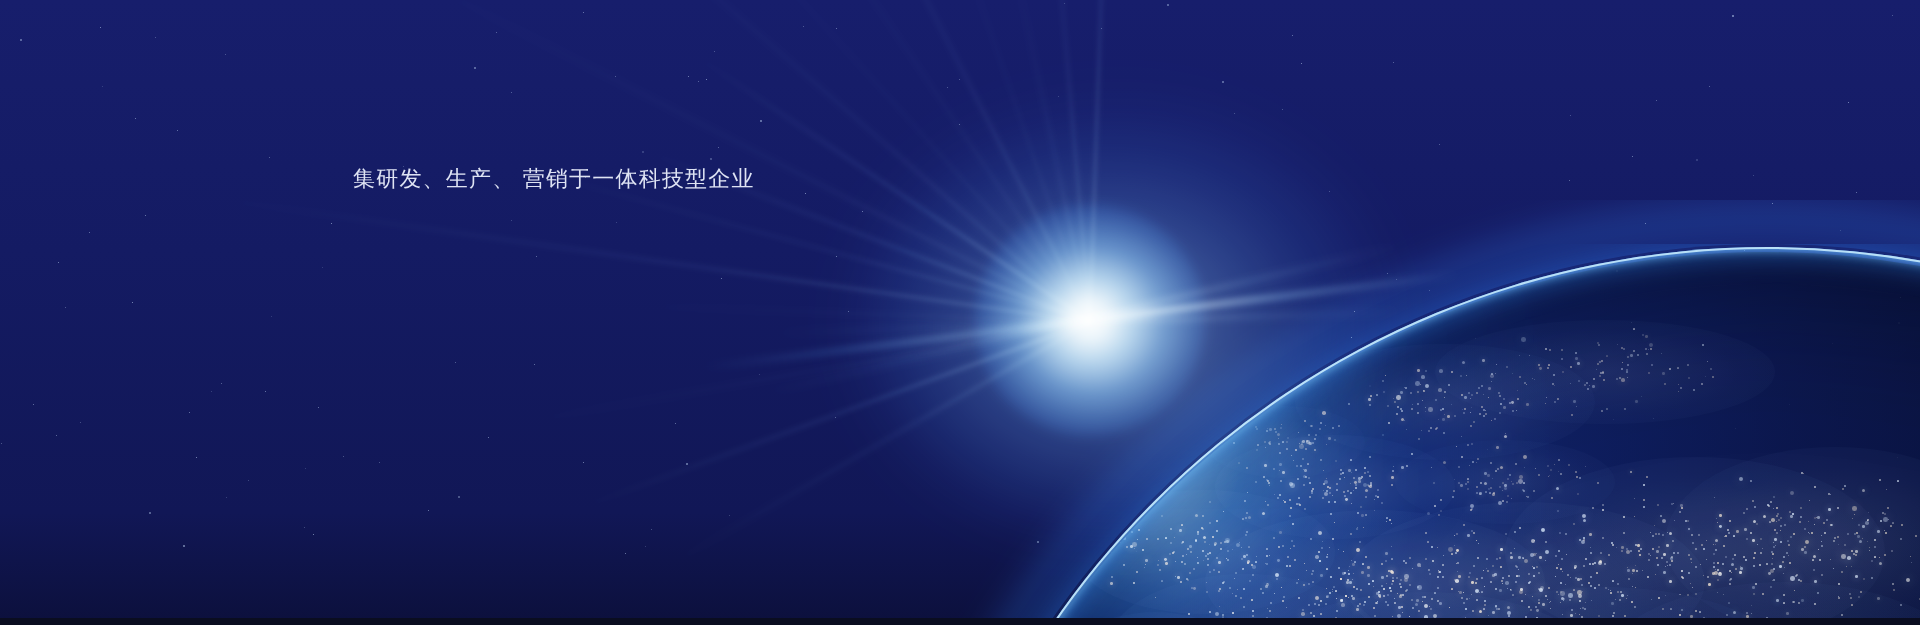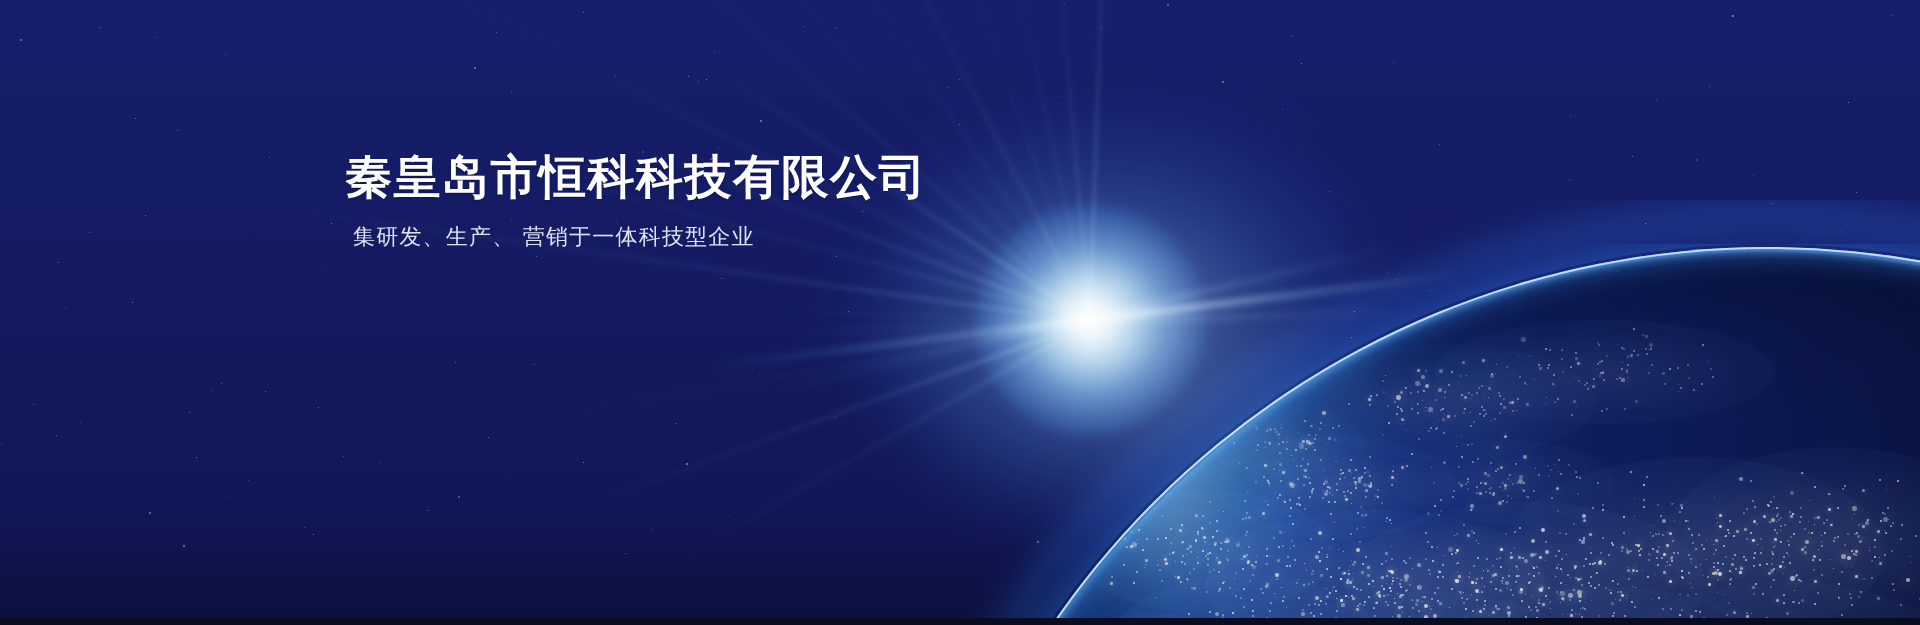--- a/index.html
+++ b/index.html
@@ -2000,18 +2000,17 @@
       </div>
 
     <div class="sun-bloom"></div>
     <div class="sun-core"></div>
     <div class="sun-streak s2"></div>
     <div class="sun-streak"></div>
     <div class="sun-streak s3"></div>
   </div>
 
   <div class="textblock">
-    <h1 class="headline">秦皇岛市恒科科技有限公司</h1>
     <p class="subline">集研发、生产、 营销于一体科技型企业</p>
   </div>
 
   <div class="bottom-strip"></div>
 </div>
 
 </body></html>

